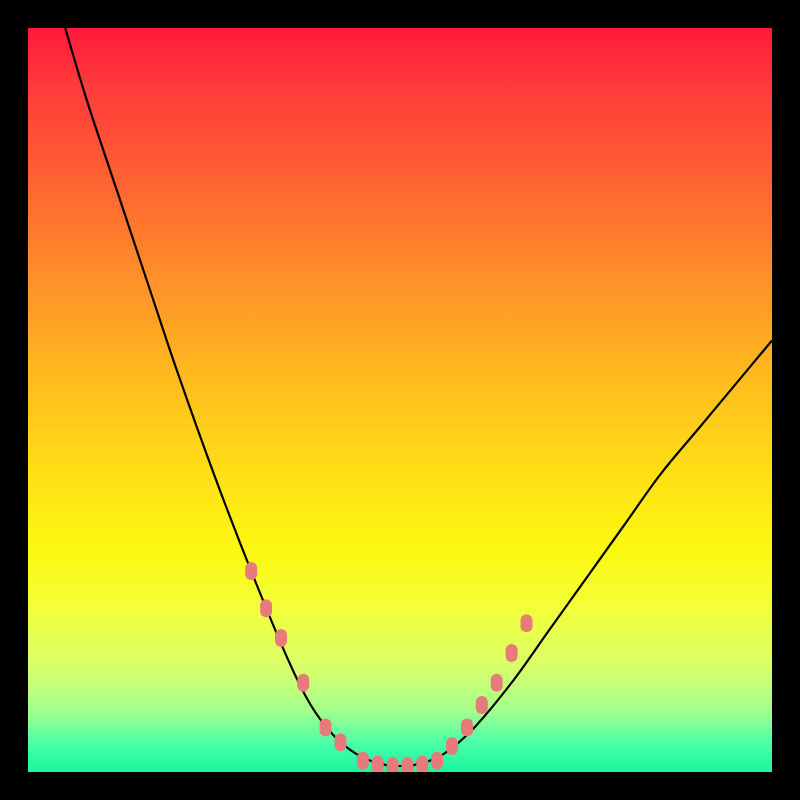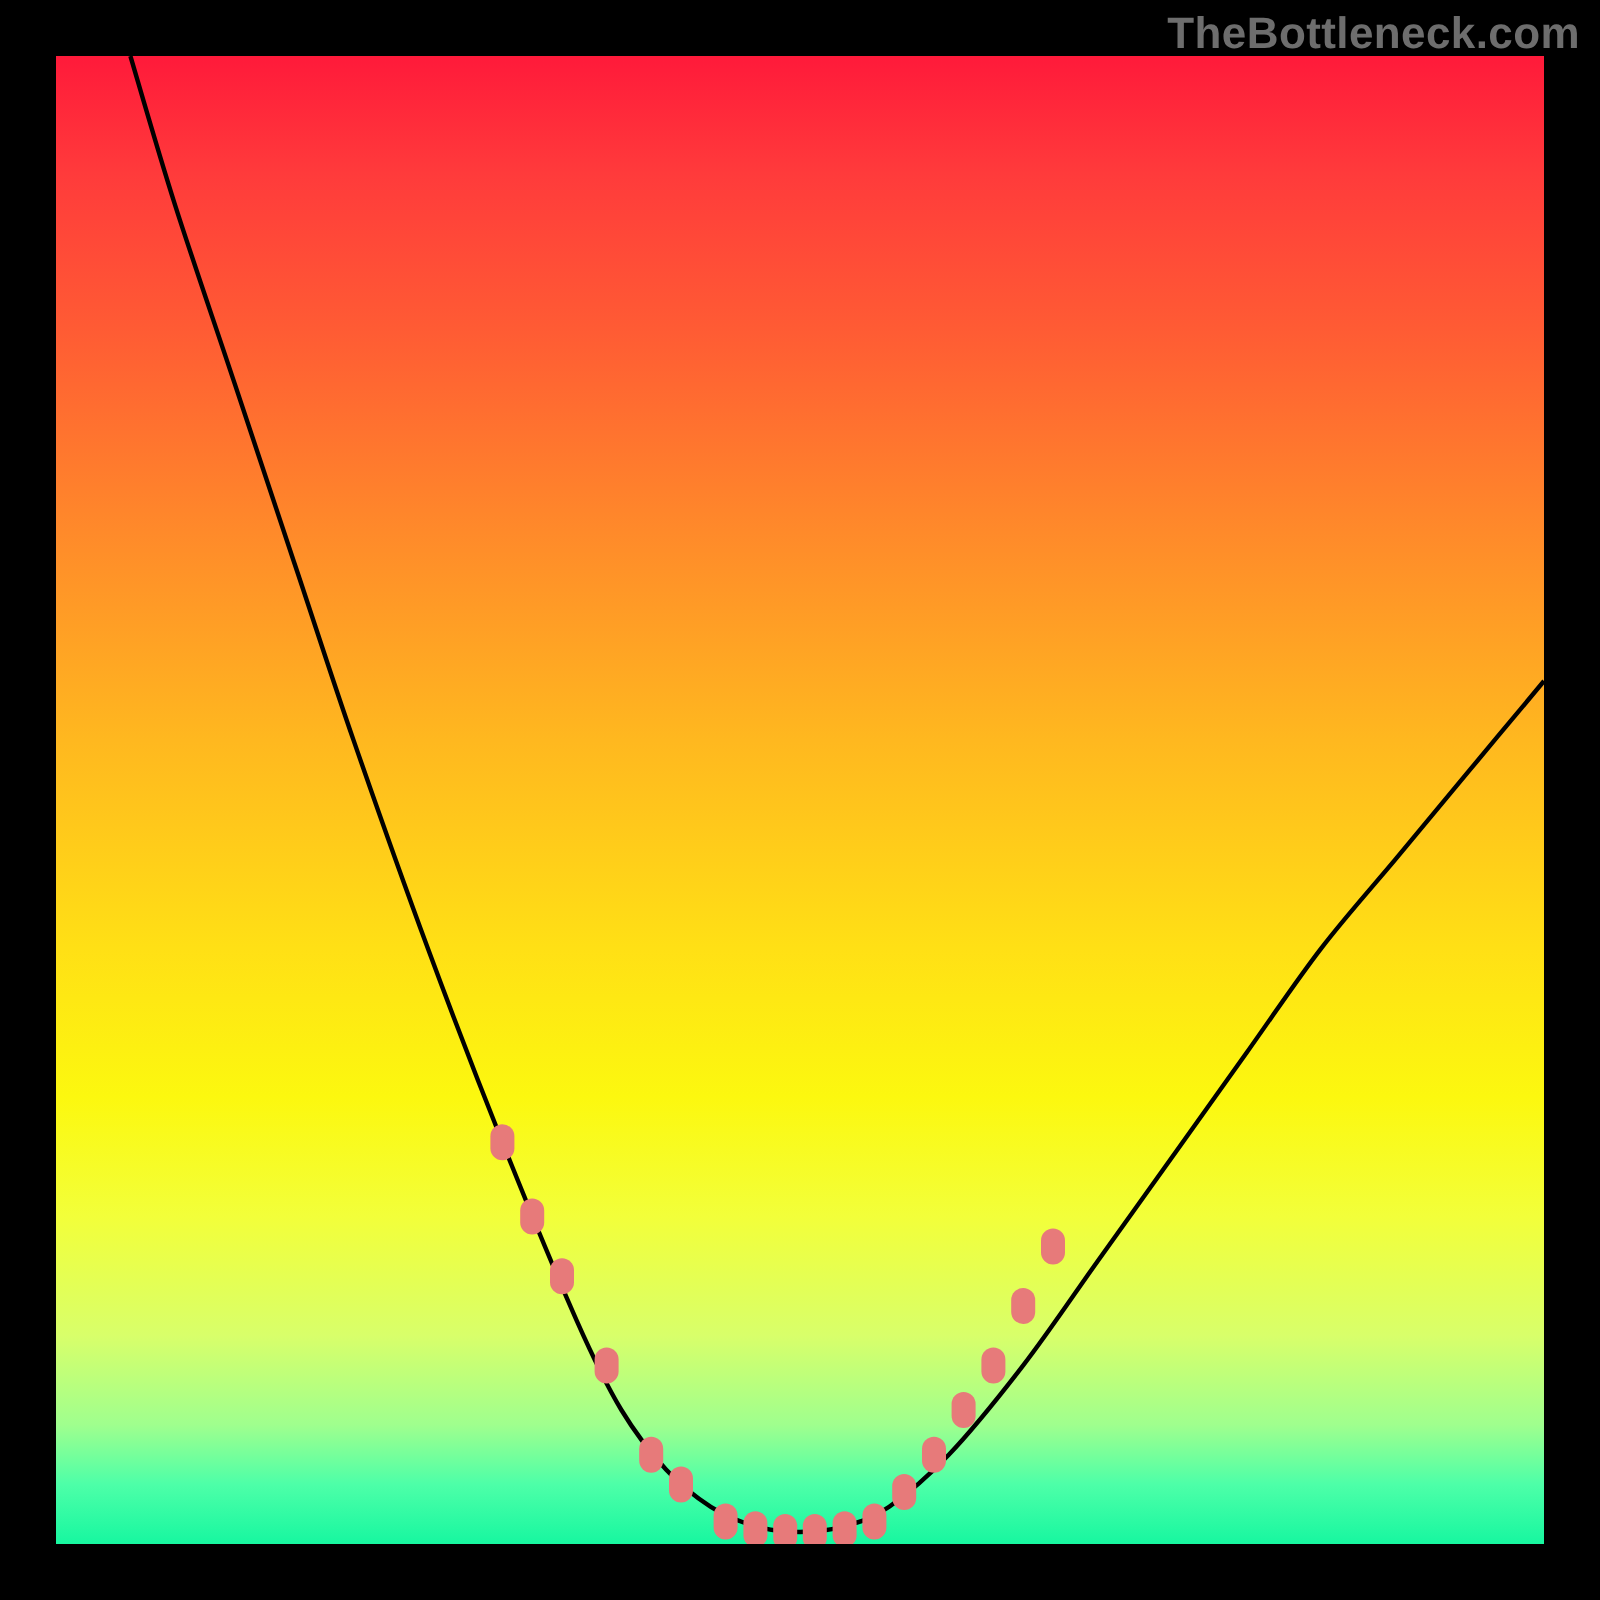--- a/index.html
+++ b/index.html
@@ -53,21 +53,20 @@
     top: 0;
     width: 744px;
     height: 744px;
   }
 </style>
 </head>
 <body>
 
 <div class="chart-container">
 
-  <div class="watermark">TheBottleneck.com</div>
 
   <div class="plot-area">
     <svg class="curve" viewBox="0 0 744 744" preserveAspectRatio="none">
       <g>
         <path id="curve-path" d="M 37.2 0.0 C 40.9 12.4, 50.8 47.1, 59.5 74.4 C 68.2 101.7, 79.4 133.9, 89.3 163.7 C 99.2 193.4, 109.1 223.2, 119.0 253.0 C 129.0 282.7, 137.6 310.0, 148.8 342.2 C 160.0 374.5, 173.6 412.9, 186.0 446.4 C 198.4 479.9, 210.8 512.1, 223.2 543.1 C 235.6 574.1, 250.5 610.1, 260.4 632.4 C 270.3 654.7, 275.3 664.6, 282.7 677.0 C 290.2 689.4, 297.6 698.7, 305.0 706.8 C 312.5 714.9, 319.9 720.7, 327.4 725.4 C 334.8 730.1, 342.2 733.0, 349.7 735.1 C 357.1 737.2, 364.6 738.0, 372.0 738.0 C 379.4 738.0, 386.9 737.2, 394.3 735.1 C 401.8 733.0, 408.0 731.4, 416.6 725.4 C 425.3 719.4, 435.2 711.1, 446.4 699.4 C 457.6 687.6, 471.2 670.8, 483.6 654.7 C 496.0 638.6, 508.4 620.0, 520.8 602.6 C 533.2 585.3, 545.6 567.9, 558.0 550.6 C 570.4 533.2, 582.8 515.8, 595.2 498.5 C 607.6 481.1, 620.0 462.5, 632.4 446.4 C 644.8 430.3, 657.2 416.6, 669.6 401.8 C 682.0 386.9, 694.4 372.0, 706.8 357.1 C 719.2 342.2, 737.8 319.9, 744.0 312.5" stroke="#000000" stroke-width="2.2" fill="none"></path>
       </g>
       <g id="markers">
           <rect x="217.2" y="534.1" width="12" height="18" rx="6" ry="6" fill="#e77a7a"></rect>
           <rect x="232.1" y="571.3" width="12" height="18" rx="6" ry="6" fill="#e77a7a"></rect>
           <rect x="247.0" y="601.1" width="12" height="18" rx="6" ry="6" fill="#e77a7a"></rect>

